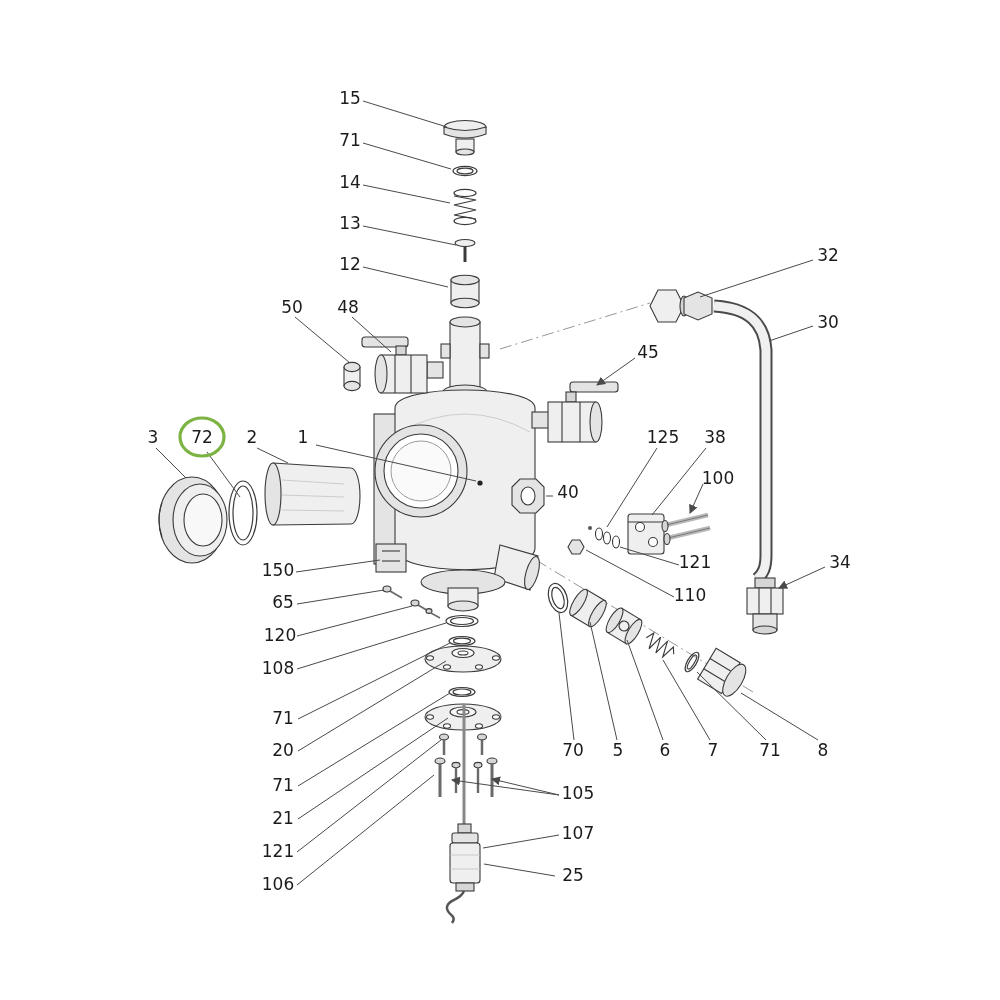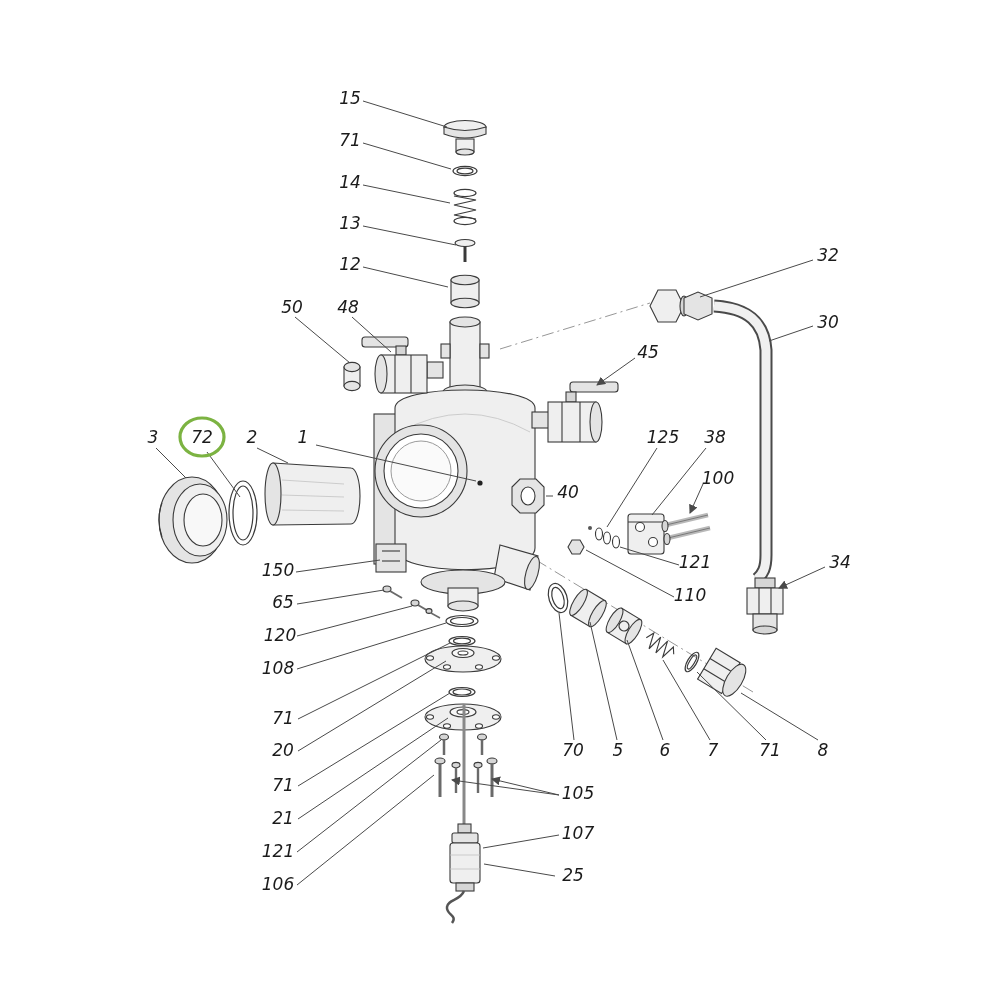--- a/index.html
+++ b/index.html
@@ -1,17 +1,17 @@
 <!DOCTYPE html>
 <html><head>
 <meta charset="utf-8">
 <style>
   html,body{margin:0;padding:0;background:#ffffff;}
   .stage{width:1000px;height:1000px;position:relative;background:#ffffff;overflow:hidden;
-         font-family:"DejaVu Sans", sans-serif;font-style:italic;}
+         font-family:"DejaVu Sans", sans-serif;}
   svg{display:block;}
   .ln{stroke:#3a3a3a;stroke-width:1.1;fill:none;}
   .fw{fill:#ffffff;stroke:#3a3a3a;stroke-width:1.1;}
   .fl{fill:#efefef;stroke:#3a3a3a;stroke-width:1.1;}
   .fm{fill:#e4e4e4;stroke:#3a3a3a;stroke-width:1.1;}
   .fd{fill:#d6d6d6;stroke:#3a3a3a;stroke-width:1.1;}
   .ring{fill:none;stroke:#3a3a3a;stroke-width:1.2;}
   .leader{stroke:#4a4a4a;stroke-width:1;fill:none;}
   .dashline{stroke:#8a8a8a;stroke-width:0.9;fill:none;stroke-dasharray:12 4 2 4;}
   .lbl{font-family:"DejaVu Sans", sans-serif;font-size:17px;fill:#1b1b1b;text-anchor:middle;}

